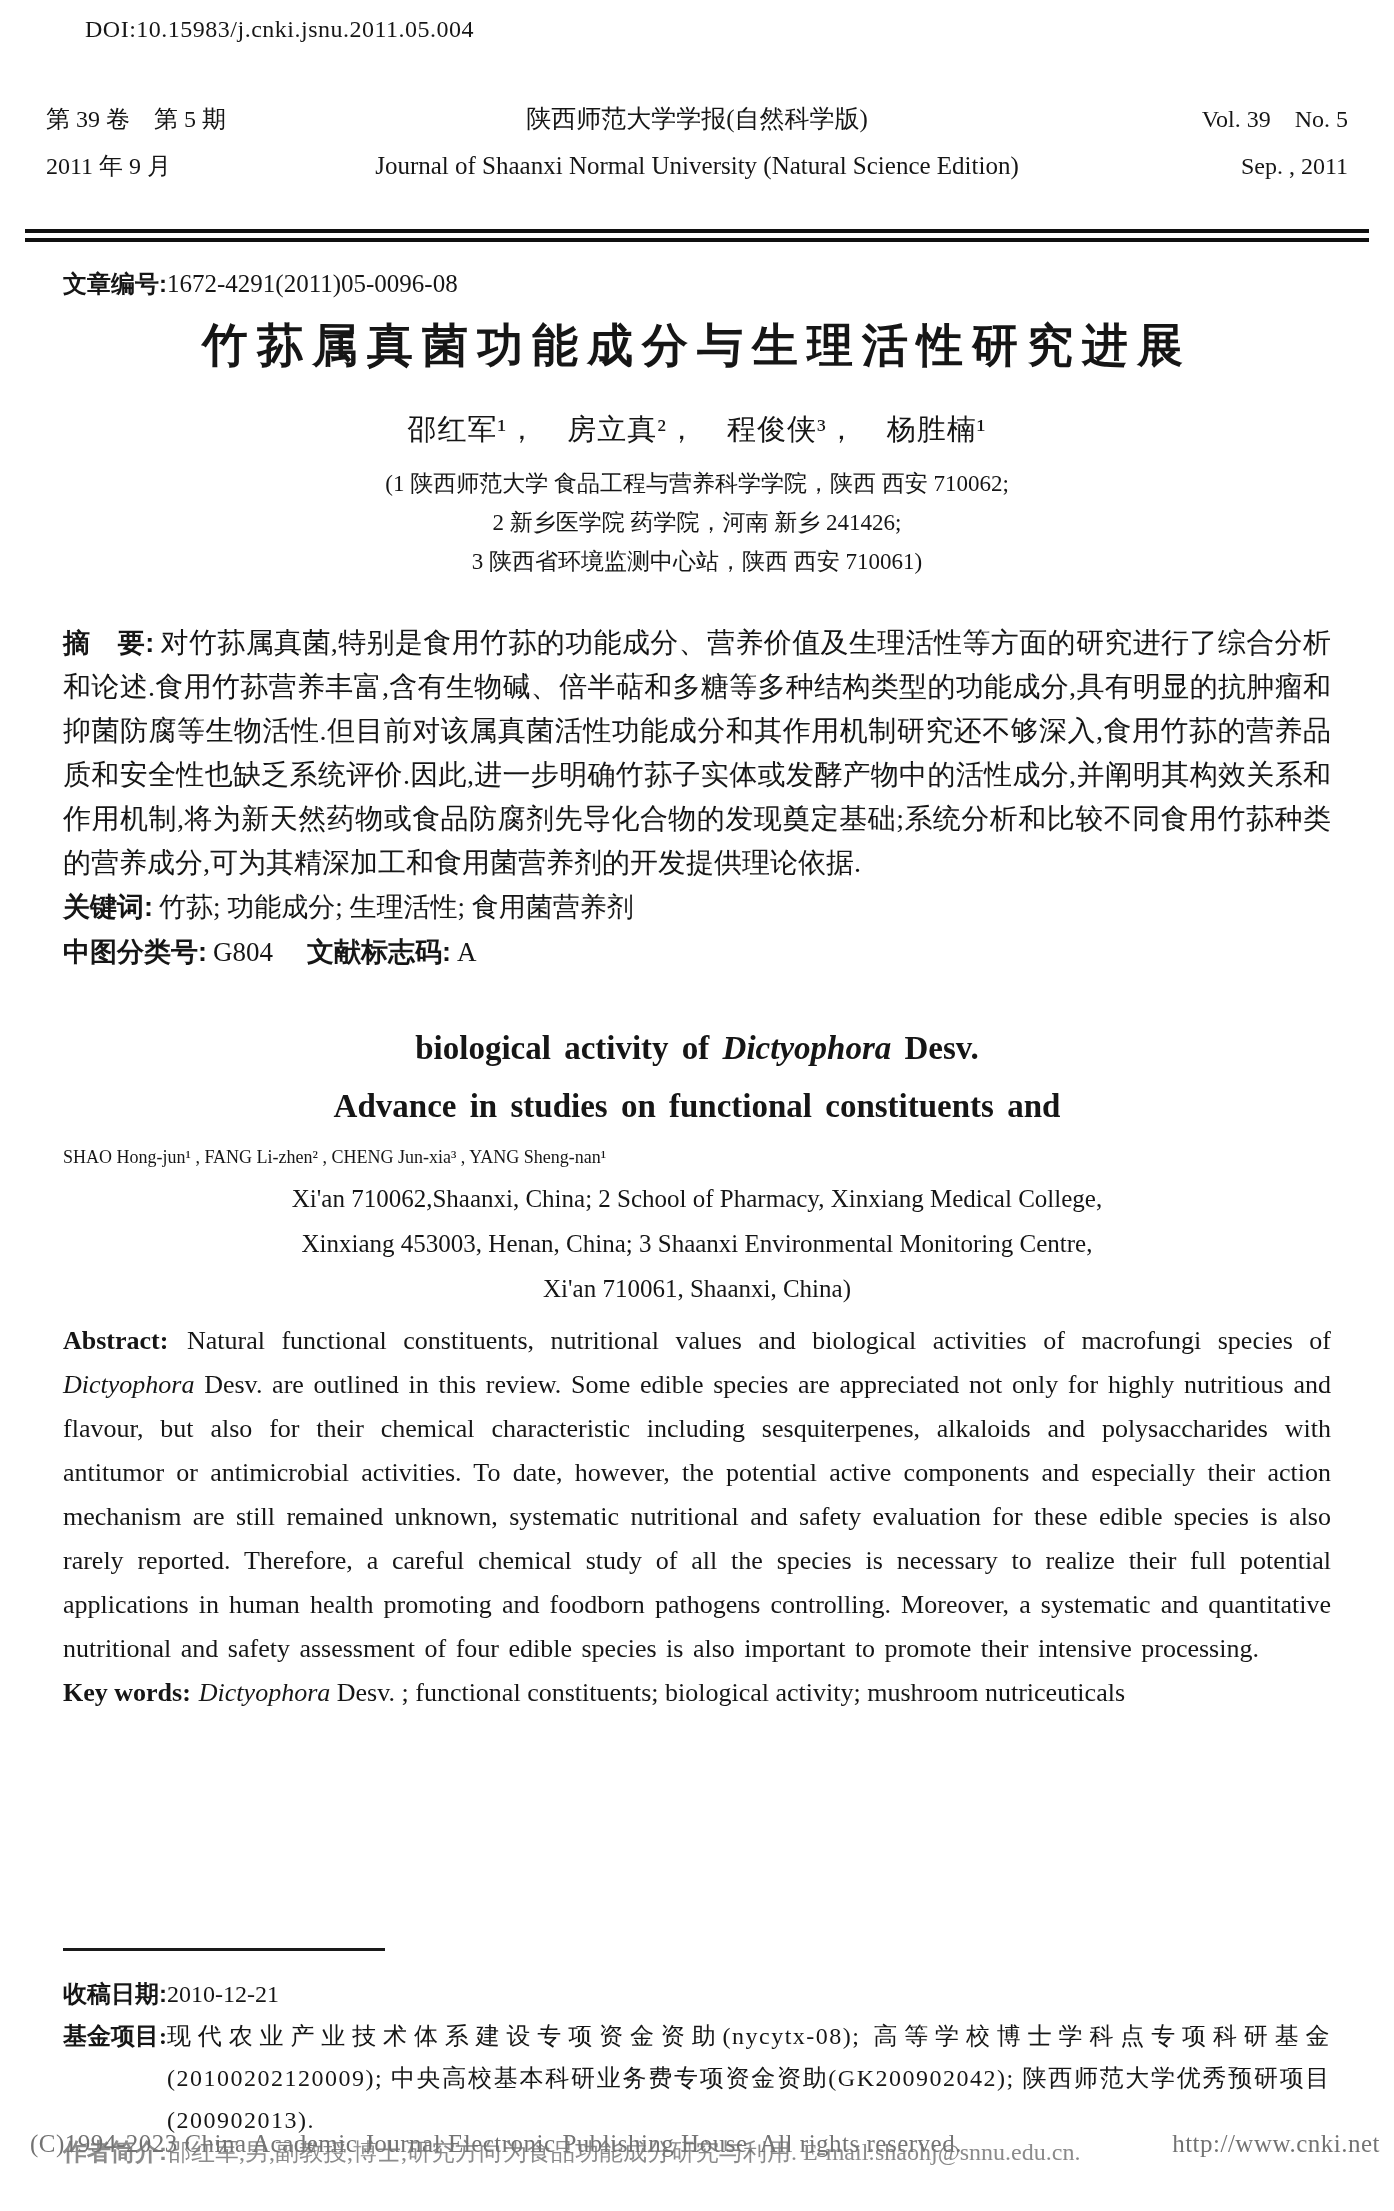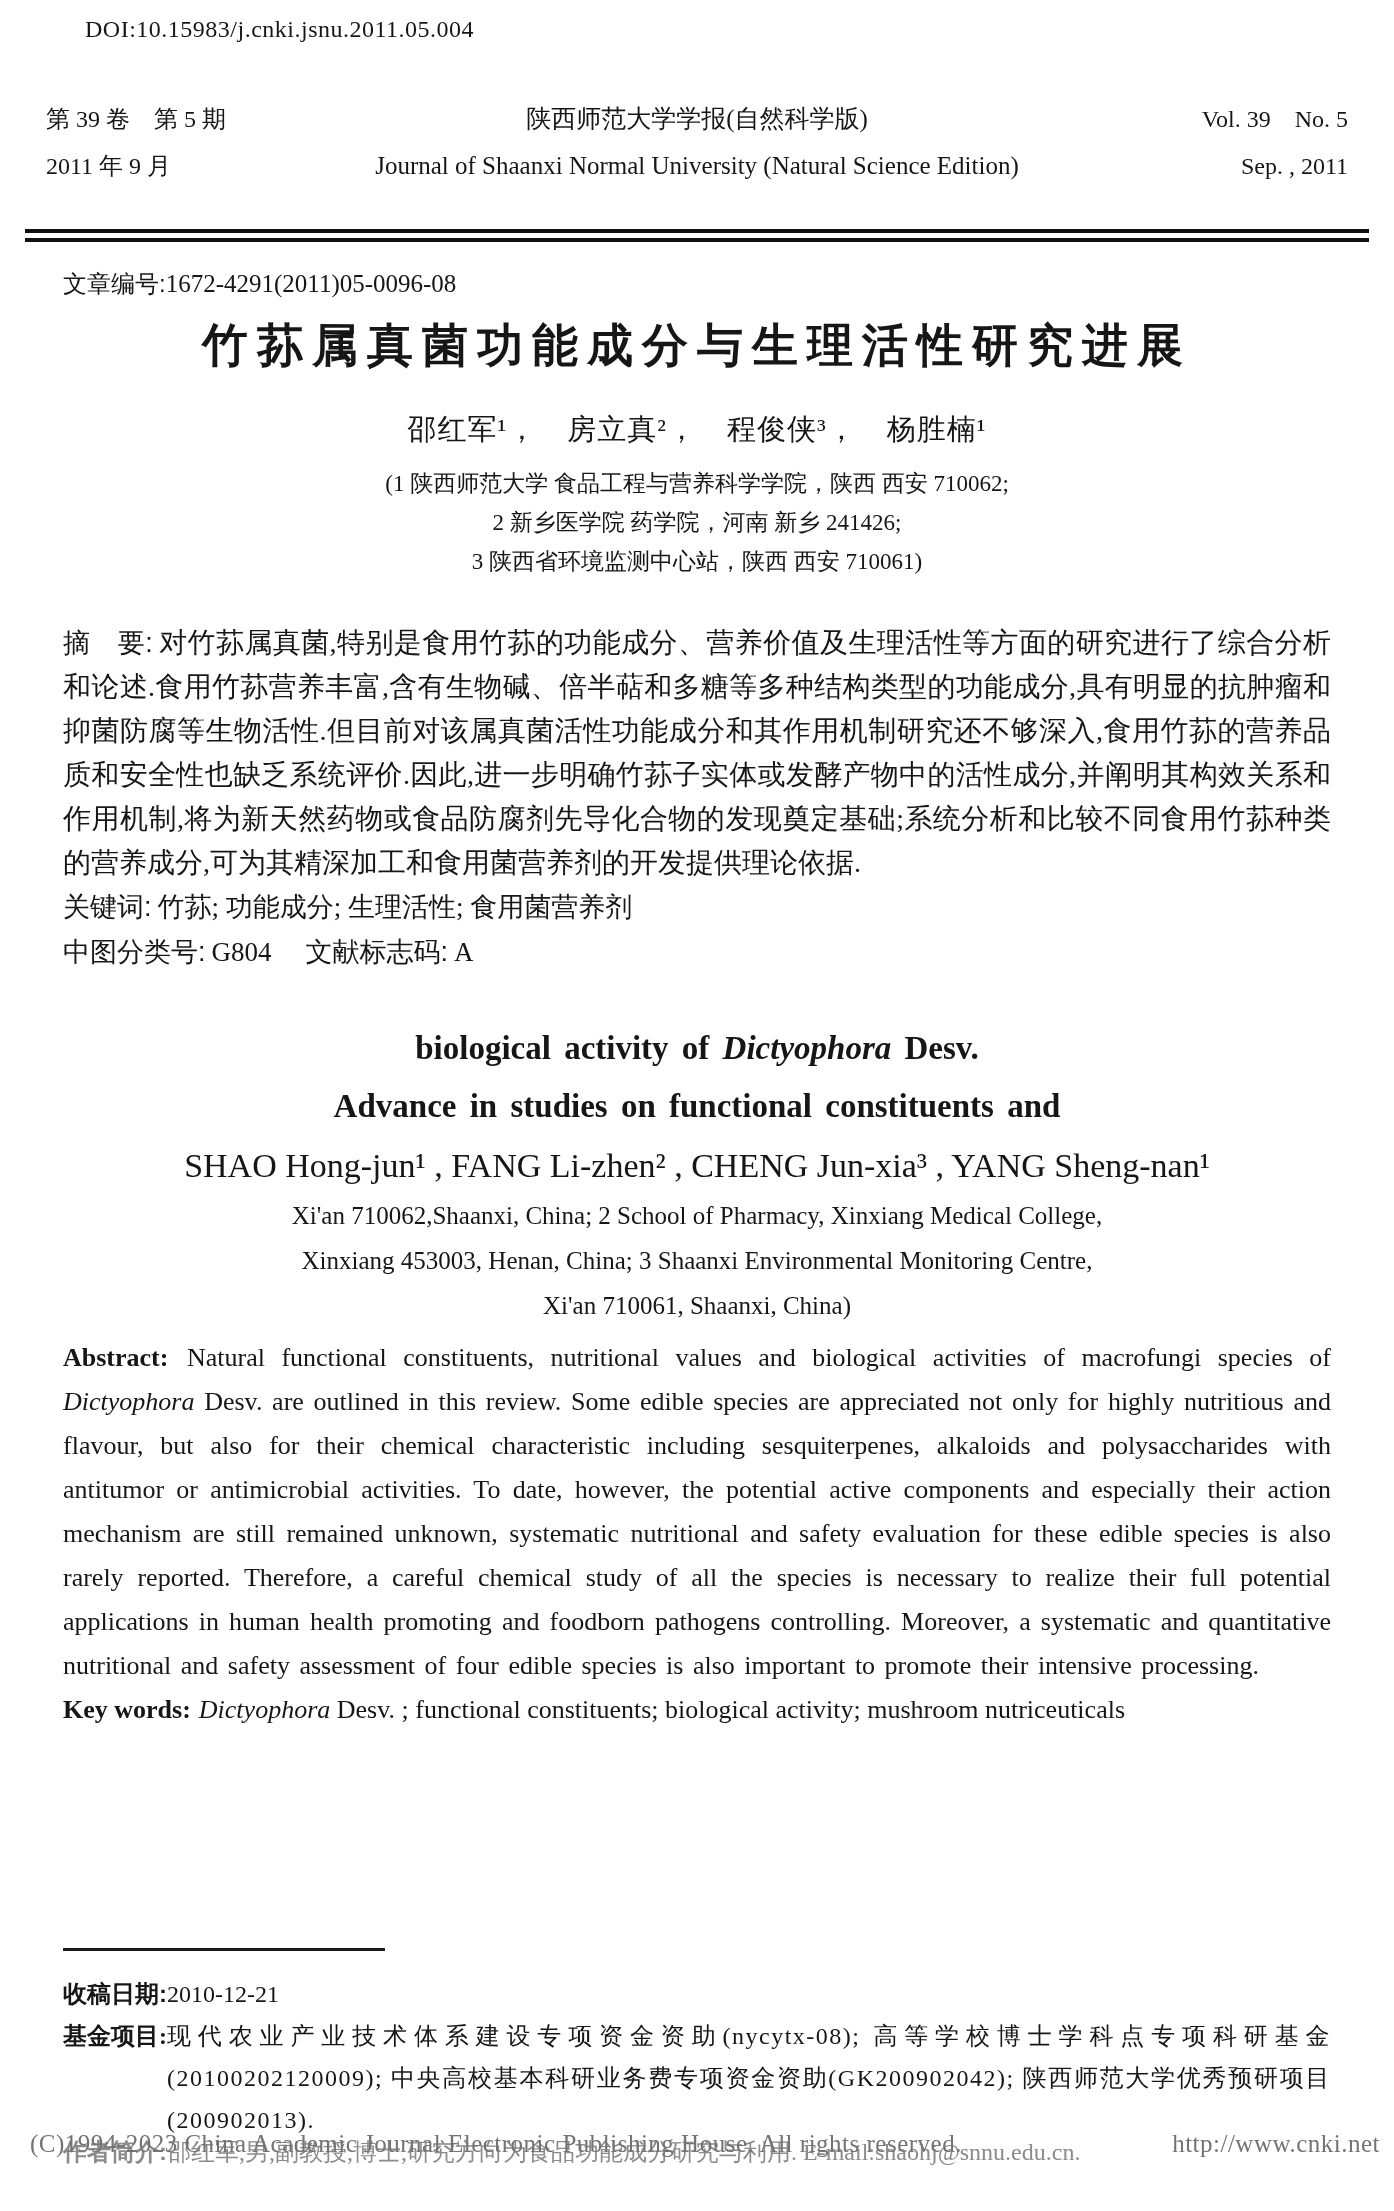--- a/index.html
+++ b/index.html
@@ -5,21 +5,21 @@
   html, body { margin: 0; padding: 0; background: #ffffff; }
   .page {
     position: relative;
     width: 1394px;
     height: 2211px;
     background: #ffffff;
     color: #161616;
     font-family: "Liberation Serif", "DejaVu Serif", serif;
     overflow: hidden;
   }
-  .hei { font-family: "Liberation Sans", "DejaVu Sans", sans-serif; font-weight: 400; }
+  .hei { font-family: "Liberation Sans", "DejaVu Sans", sans-serif; font-weight: 700; }
   .b { font-weight: 700; }
   .it { font-style: italic; }
   .bit { font-style: italic; font-weight: 700; }
 
   .doi {
     position: absolute; top: 16px; left: 85px;
     font-size: 24px; letter-spacing: 0.5px;
   }
 
   .header { position: absolute; top: 102px; left: 46px; right: 46px; }
@@ -72,21 +72,21 @@
 
   .title-en {
     margin-top: 44px;
     text-align: center;
     font-size: 33px;
     font-weight: 700;
     line-height: 58px;
     word-spacing: 5px;
   }
 
-  .authors-en { margin-top: 12px; text-align: center; font-size: 34px; }
+  .authors-en { margin-top: 12px; text-align: left; font-size: 18px; }
 
   .affil-en { margin-top: 8px; text-align: center; font-size: 25px; line-height: 45px; }
 
   .abstract-en {
     margin: 8px 0 0 0;
     font-size: 26px;
     line-height: 44px;
     text-align: justify;
     word-spacing: 3px;
   }

